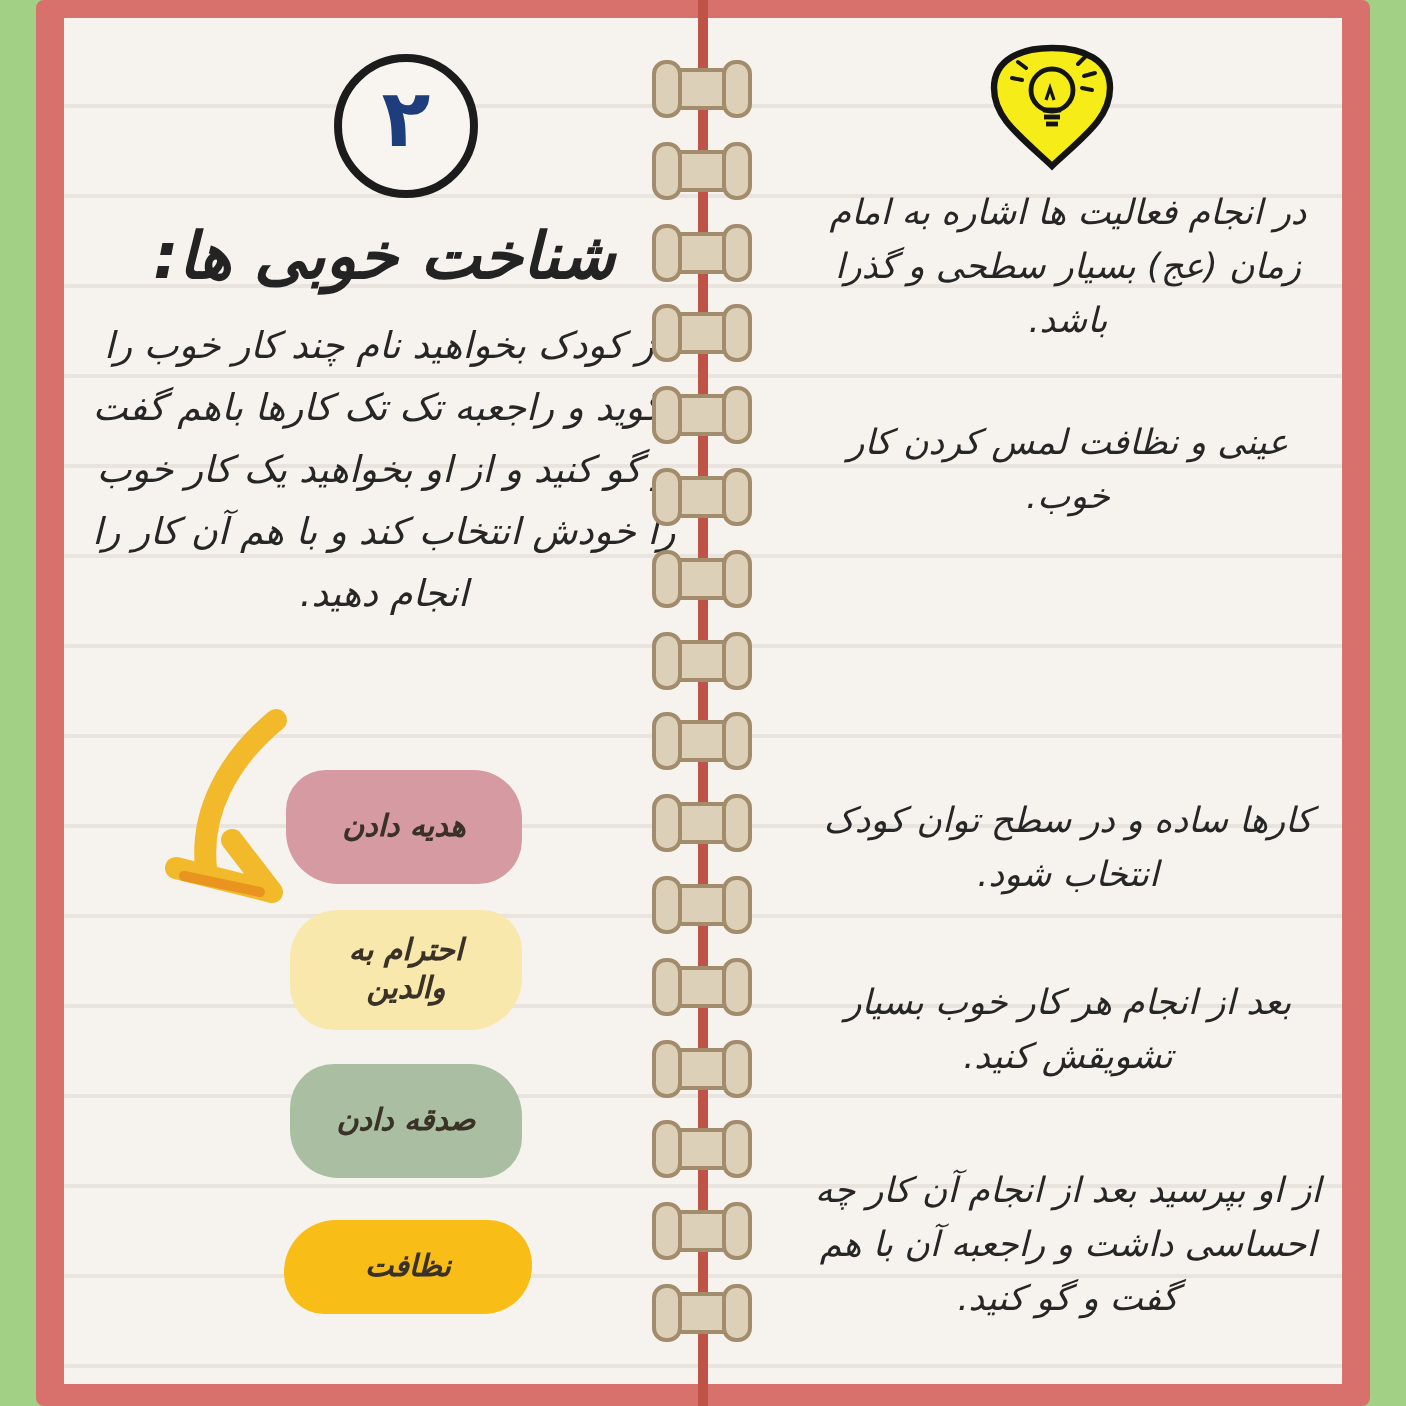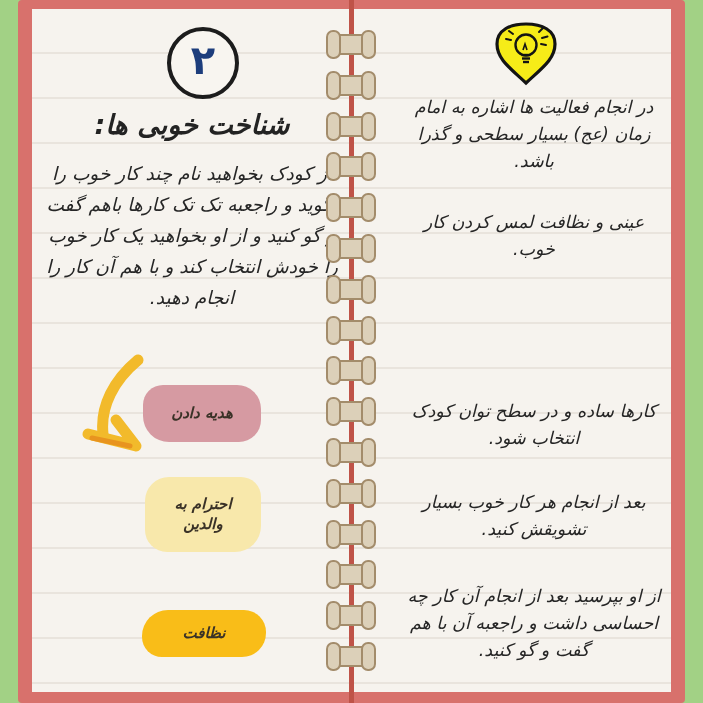--- a/index.html
+++ b/index.html
@@ -45,36 +45,36 @@
     border:4px solid #1c1c1c;border-radius:50%;
     background:#f8f5f0;display:flex;align-items:center;justify-content:center;
   }
   .num-circle span{
     font-size:40px;font-weight:bold;color:#1d3d7c;line-height:1;
     transform:translateY(-3px);
   }
   .heading{
     position:absolute;left:20px;top:100px;width:280px;
     direction:rtl;text-align:center;
-    font-size:27px;font-weight:bold;color:#232323;font-style:italic;
+    font-size:32px;font-weight:bold;color:#232323;font-style:italic;
   }
   .paragraph{
     position:absolute;left:12px;top:150px;width:296px;
     direction:rtl;text-align:center;
     font-size:18.5px;line-height:1.67;color:#262626;font-style:italic;
   }
   .arrow-wrap{position:absolute;left:46px;top:345px;width:90px;height:105px;}
   .tag{
     position:absolute;display:flex;align-items:center;justify-content:center;
     direction:rtl;text-align:center;
     color:#3a3227;font-size:15px;font-weight:bold;font-style:italic;
     padding:4px 8px;box-sizing:border-box;line-height:1.3;
   }
   .tag-1{left:111px;top:376px;width:118px;height:57px;border-radius:20px 24px 22px 26px;}
-  .tag-2{left:113px;top:468px;width:116px;height:75px;border-radius:24px 20px 26px 22px;}
+  .tag-2{left:113px;top:446px;width:116px;height:60px;border-radius:24px 20px 26px 22px;}
   .tag-3{left:113px;top:523px;width:116px;height:57px;border-radius:22px 26px 20px 24px;}
   .tag-4{left:110px;top:601px;width:124px;height:47px;border-radius:26px 22px 24px 20px;}
 
   
   .right-page{position:absolute;left:338px;top:12px;width:315px;height:505px;}
   .badge{position:absolute;left:120px;top:0px;width:72px;height:66px;}
   .bullet{
     position:absolute;right:22px;width:258px;
     direction:rtl;text-align:center;
     font-size:17.5px;line-height:1.55;color:#262626;font-style:italic;
@@ -104,20 +104,23 @@
           <path d="M10 80 L58 92 L38 66" fill="none" stroke="#f2ba2b" stroke-width="11" stroke-linejoin="round" stroke-linecap="round"></path>
           <path d="M14 84 L52 92" fill="none" stroke="#e8941f" stroke-width="5" stroke-linecap="round"></path>
         </svg>
       </div>
 
       <div class="tag tag-1" style="background-color: rgb(214, 154, 162);">
         <span>هدیه دادن</span>
       </div>
       <div class="tag tag-2" style="background-color: rgb(248, 232, 171);">
         <span>احترام به والدین</span>
+      </div>
+      <div class="tag tag-3" style="background-color: rgb(170, 191, 162);">
+        <span>صدقه دادن</span>
       </div>
       <div class="tag tag-4" style="background-color: rgb(249, 189, 24);">
         <span>نظافت</span>
       </div>
     </div>
 
     <div class="right-page">
 
       <div class="badge">
         <svg width="72" height="66" viewBox="0 0 72 66">

